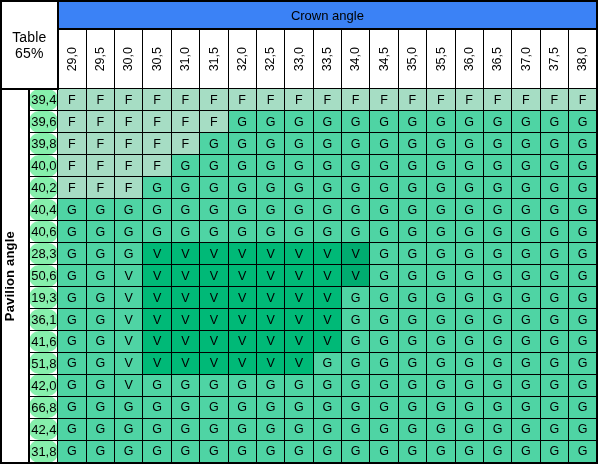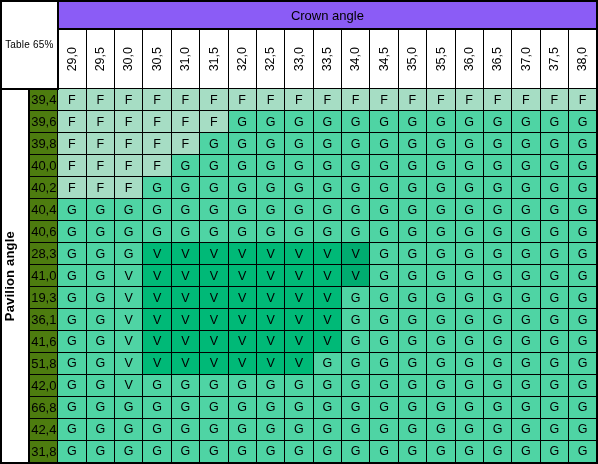--- a/index.html
+++ b/index.html
@@ -25,31 +25,31 @@
     padding: 0;
     margin: 0;
     text-align: center;
     vertical-align: middle;
     font-weight: normal;
     color: #000;
   }
   
   .corner-title {
     border: 2px solid #000 !important;
-    font-size: 10px;
+    font-size: 14px;
     font-weight: bold;
     background: #ffffff;
     letter-spacing: 0.2px;
   }
   
   .crown-banner {
     border: 2px solid #000 !important;
     font-size: 13px;
     font-weight: bold;
-    background: #8b5cf6;
+    background: #3b82f6;
     height: 26px;
   }
   
   .col-head {
     background: #ffffff;
     font-size: 12.5px;
     font-weight: bold;
     height: 58px;
     width: 25px;
   }
@@ -71,25 +71,26 @@
     display: block;
     writing-mode: vertical-rl;
     transform: rotate(180deg);
     white-space: nowrap;
     font-size: 13px;
     font-weight: bold;
     letter-spacing: 0.2px;
   }
   
   .row-head {
-    background: #4d7c0f;
+    background: #86efac;
     font-size: 13px;
     font-weight: bold;
     width: 53px;
     height: 20px;
+    border-radius: 10px;
   }
   
   .cell {
     font-size: 12.5px;
     height: 20px;
   }
   .cell.F  { background: #a6ddc4; }
   .cell.G  { background: #4fd4a4; }
   .cell.V  { background: #00b977; }
   .cell.Vg { background: #4fd4a4; }   
@@ -338,21 +339,21 @@
         <td class="cell G">G</td>
         <td class="cell G">G</td>
         <td class="cell G">G</td>
         <td class="cell G">G</td>
         <td class="cell G">G</td>
         <td class="cell G">G</td>
         <td class="cell G">G</td>
         <td class="cell G">G</td>
       </tr>
       <tr>
-        <td class="row-head">41,0</td>
+        <td class="row-head">50,6</td>
         <td class="cell G">G</td>
         <td class="cell G">G</td>
         <td class="cell Vg">V</td>
         <td class="cell V">V</td>
         <td class="cell V">V</td>
         <td class="cell V">V</td>
         <td class="cell V">V</td>
         <td class="cell V">V</td>
         <td class="cell V">V</td>
         <td class="cell V">V</td>

